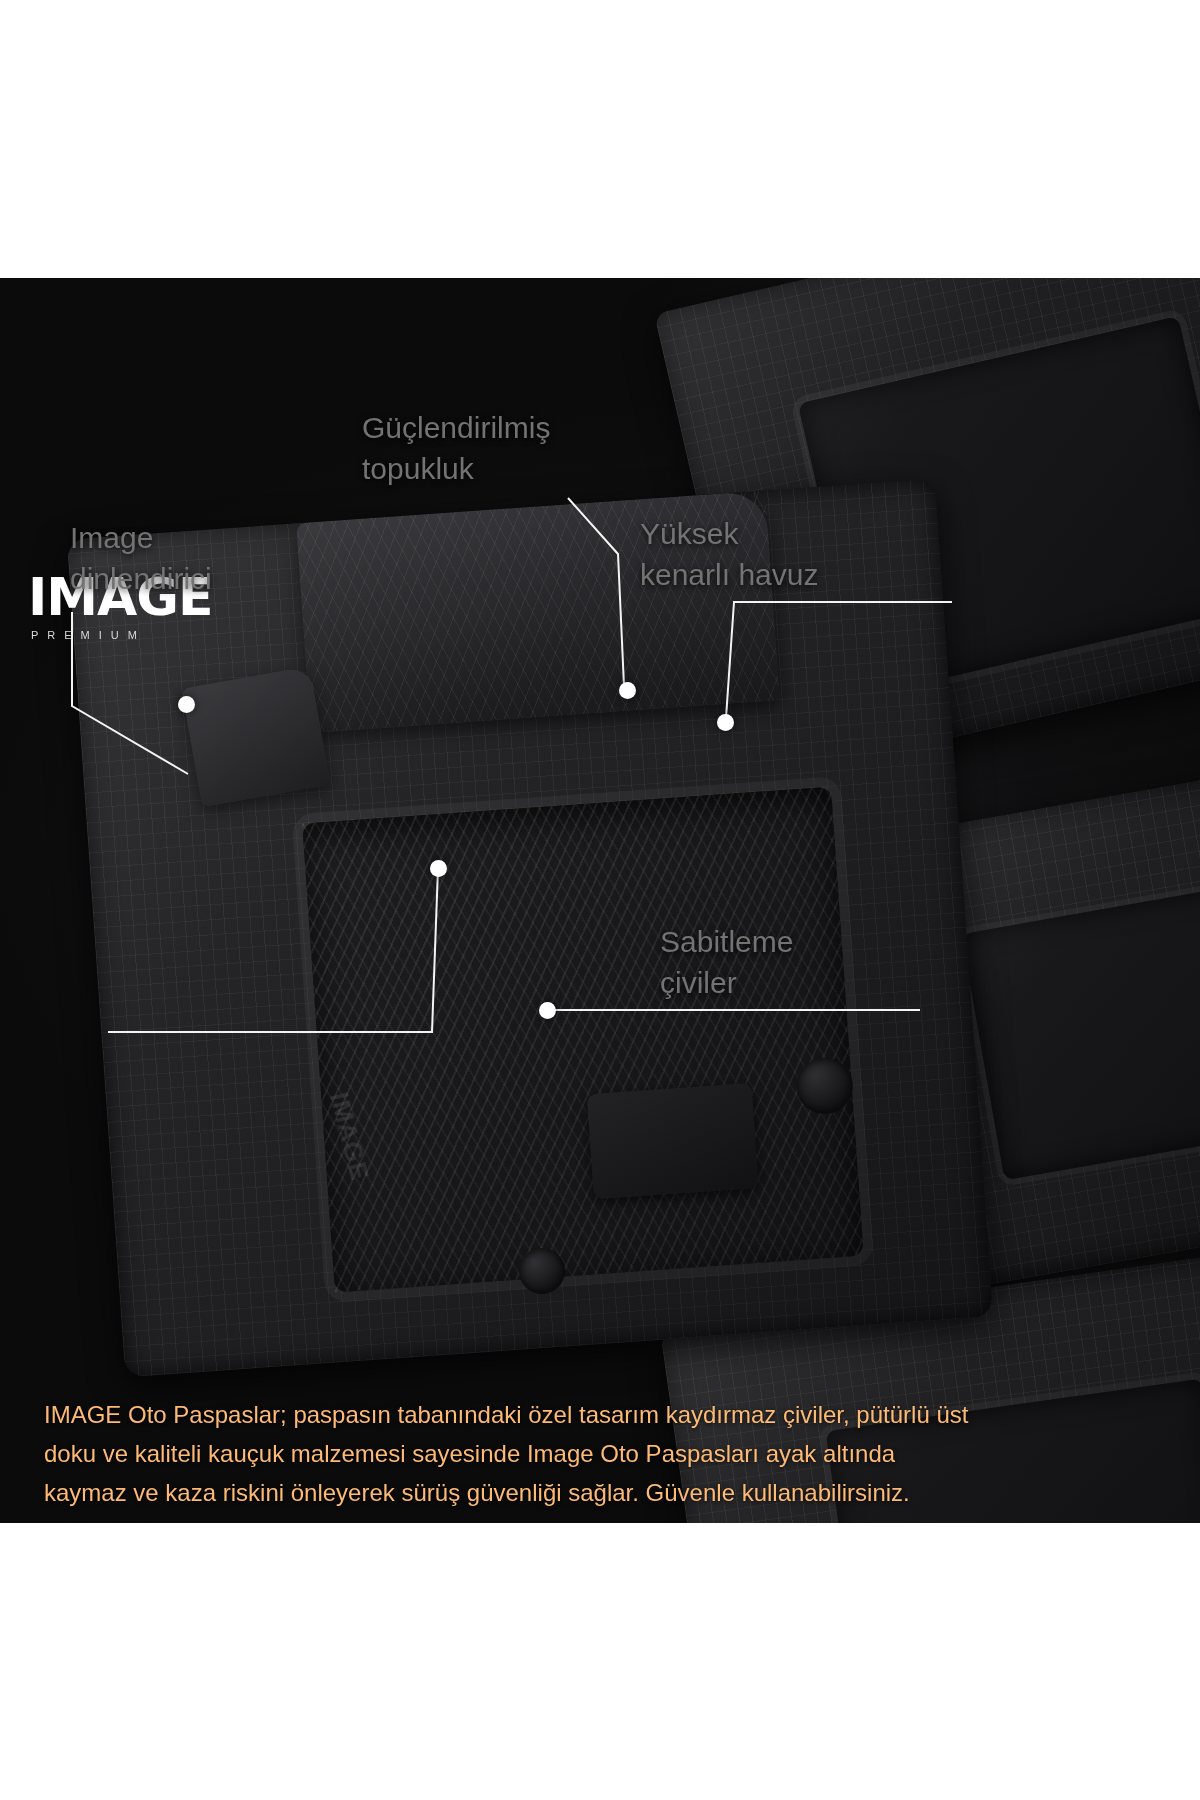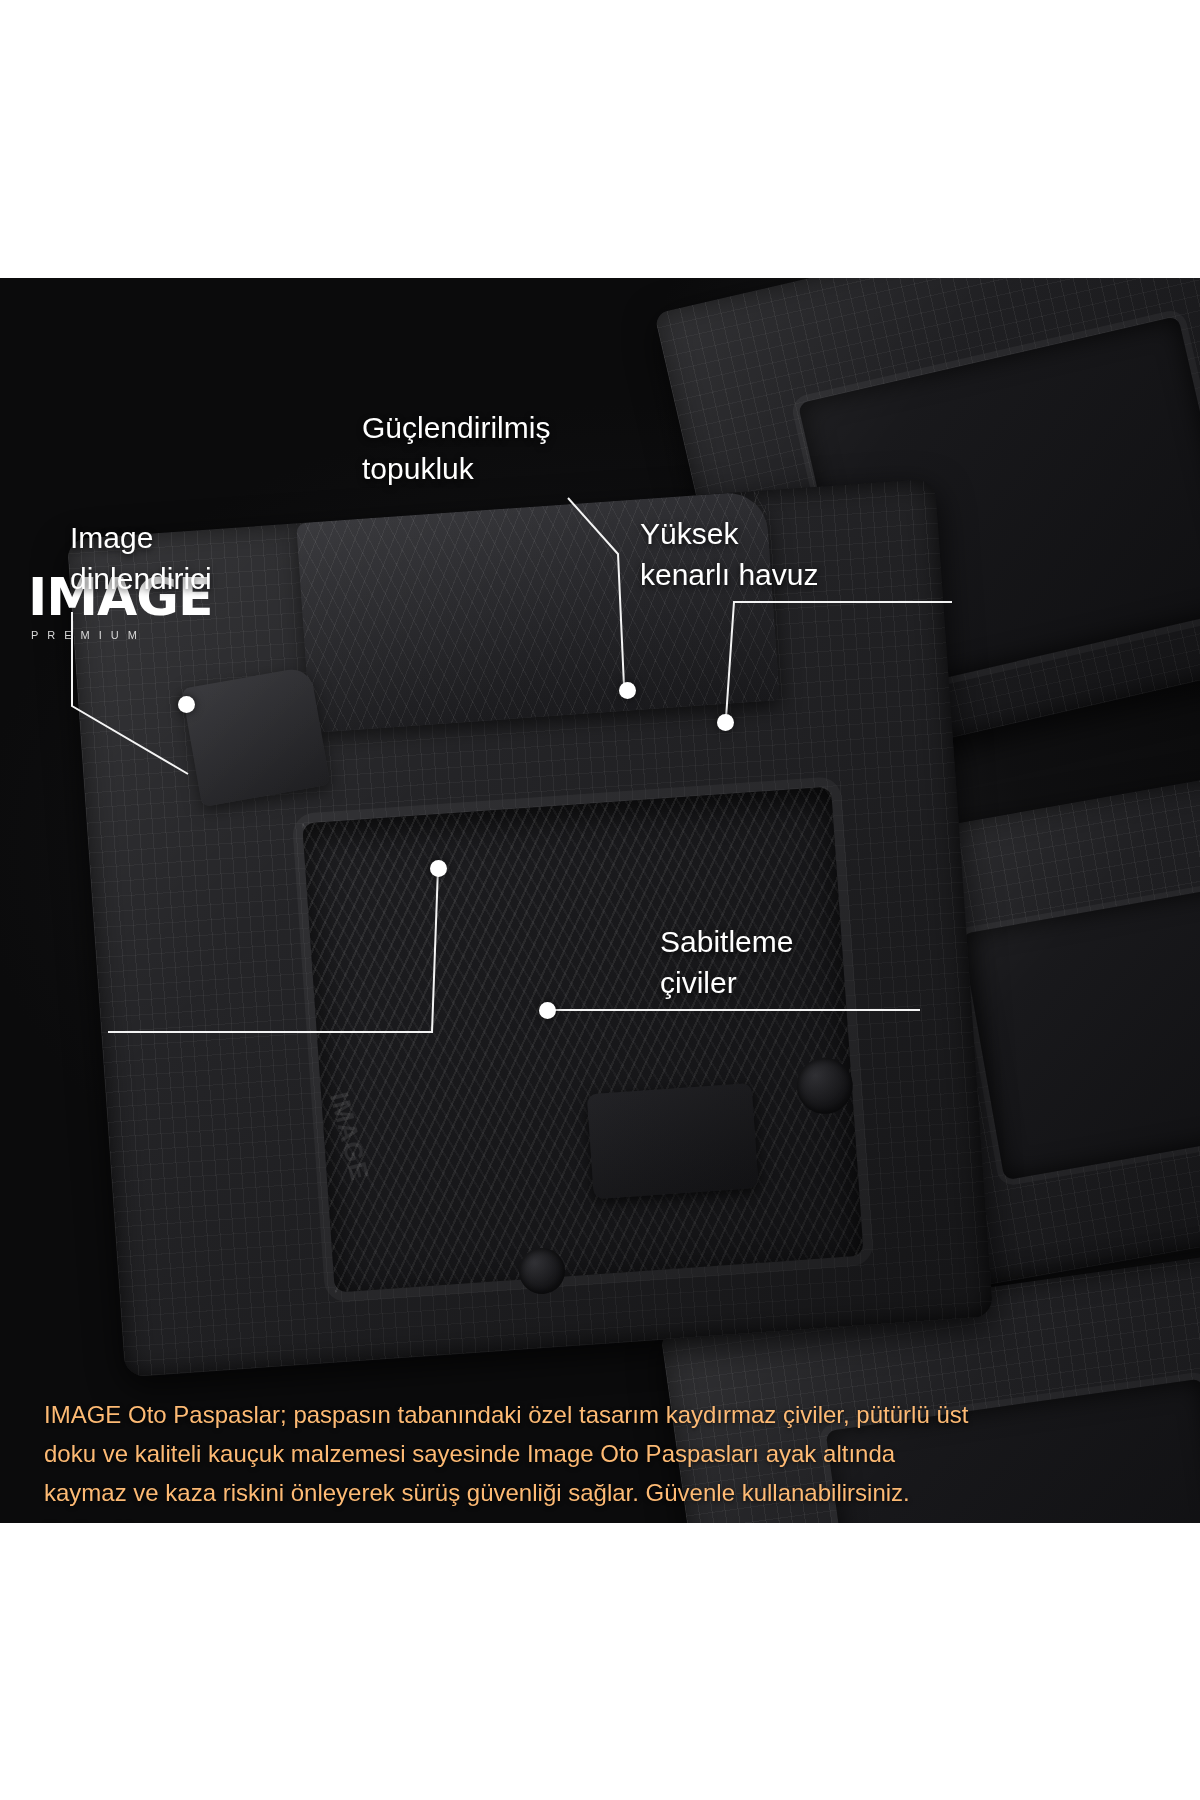--- a/index.html
+++ b/index.html
@@ -187,21 +187,21 @@
     font-size: 11px;
     letter-spacing: 9px;
     margin-top: 6px;
     padding-left: 3px;
     font-family: "Liberation Sans", sans-serif;
   }
 
   
   .callout {
     position: absolute;
-    color: #ffffff;
+    color: #737373;
     font-size: 30px;
     line-height: 1.35;
     text-shadow: 0 2px 6px rgba(0,0,0,0.85);
     white-space: pre-line;
   }
   .callout.right { text-align: left; }
 
   .dot {
     position: absolute;
     width: 17px; height: 17px;

